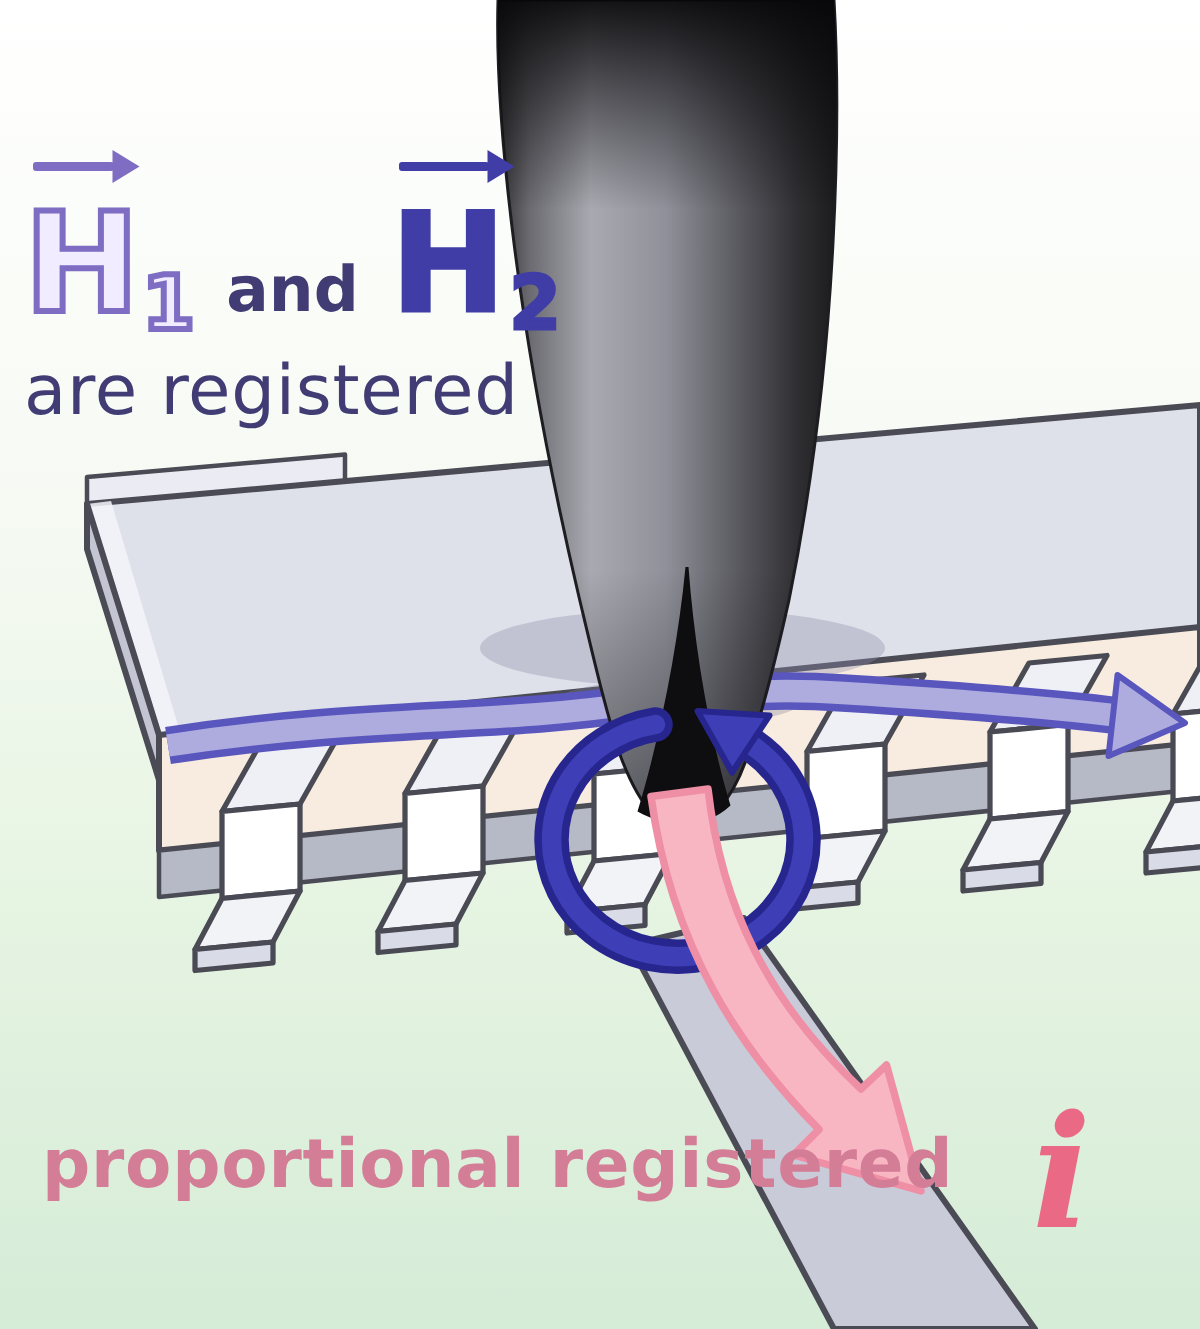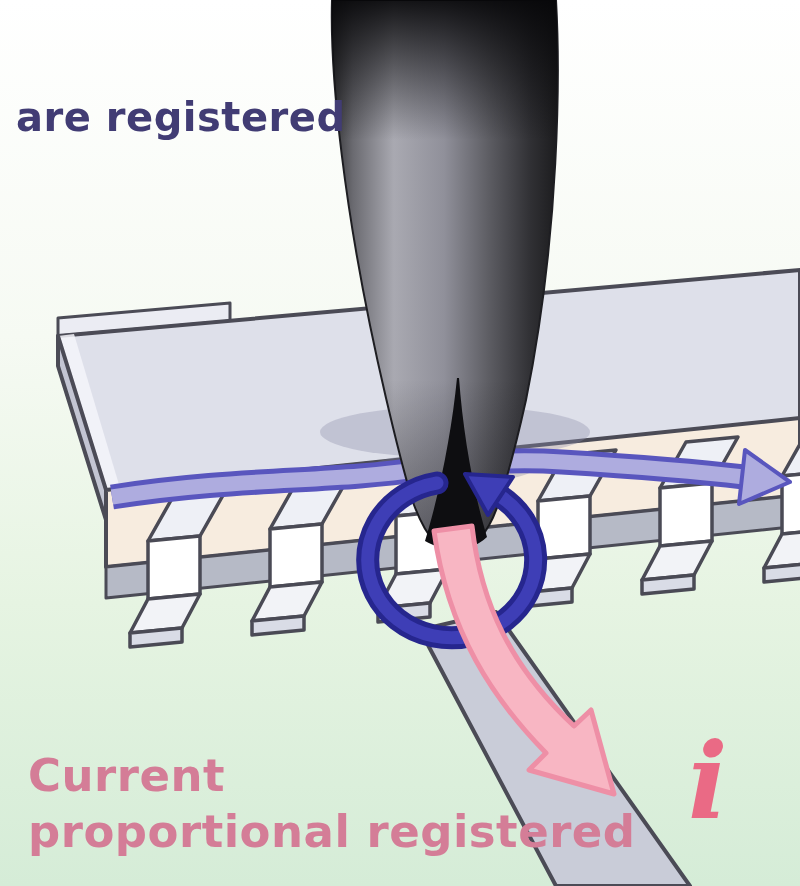--- a/index.html
+++ b/index.html
@@ -41,21 +41,21 @@
   .vec-arrow{position:absolute;top:16px;left:6px;width:54px;height:6px;border-radius:2px;}
   .vec-arrow::after{content:"";position:absolute;right:-17px;top:-8px;width:0;height:0;
     border-left:18px solid;border-top:11px solid transparent;border-bottom:11px solid transparent;}
   .h1s .vec-arrow{background:var(--h1-outline);} .h1s .vec-arrow::after{border-left-color:var(--h1-outline);}
   .h2s .vec-arrow{background:var(--h2-color);width:60px;} .h2s .vec-arrow::after{border-left-color:var(--h2-color);}
   .hletter{font-size:92px;font-weight:bold;line-height:1;}
   .h1s .hletter,.h1s .hsub{color:var(--h1-fill);-webkit-text-stroke:4px var(--h1-outline);}
   .h2s .hletter,.h2s .hsub{color:var(--h2-color);-webkit-text-stroke:2px var(--h2-color);}
   .hsub{font-size:50px;font-weight:bold;vertical-align:-12px;margin-left:2px;}
   .and{font-size:42px;font-weight:600;margin:0 16px;color:var(--label-dark);}
-  .row2{font-size:40px;font-weight:700;margin-top:2px;letter-spacing:.5px;color:var(--label-dark);}
+  .row2{font-size:46px;font-weight:400;margin-top:2px;letter-spacing:.5px;color:var(--label-dark);}
 
   
   .current-label{position:absolute;left:28px;top:748px;color:var(--current-text);
     font-size:45px;font-weight:600;line-height:56px;letter-spacing:.5px;}
   .current-symbol{position:absolute;left:688px;top:730px;color:var(--current-symbol);
     font-family:"DejaVu Serif","Liberation Serif",serif;font-style:italic;font-weight:600;font-size:104px;line-height:1;}
 </style>
 </head>
 <body>
 
@@ -152,23 +152,33 @@
     <g>
       <path class="loop-outer" d="M437,483 A84,78 0 1 0 500,496"></path>
       <path class="loop-inner" d="M437,483 A84,78 0 1 0 500,496"></path>
       <polygon class="loop-head" points="465,474 513,477 488,515"></polygon>
     </g>
 
     <path class="cur-arrow" d="M434,531 L472,526 C481,604 511,667 574,726 L591,710 L614,794 L529,770 L546,753 C494,700 448,633 434,531 Z"></path>
   </svg>
 
   <div class="field-label">
+    <div class="row1">
+      <span class="hvec h1s">
+        <span class="vec-arrow"></span>
+        <span class="hletter">H</span><span class="hsub">1</span>
+      </span>
+      <span class="and">and</span>
+      <span class="hvec h2s">
+        <span class="vec-arrow"></span>
+        <span class="hletter">H</span><span class="hsub">2</span>
+      </span>
+    </div>
     <div class="row2">are registered</div>
   </div>
 
   <div class="current-label">
-    <div>Current</div>
     <div>proportional registered</div>
   </div>
 
   <div class="current-symbol">i</div>
 
 </div>
 
 </body></html>

